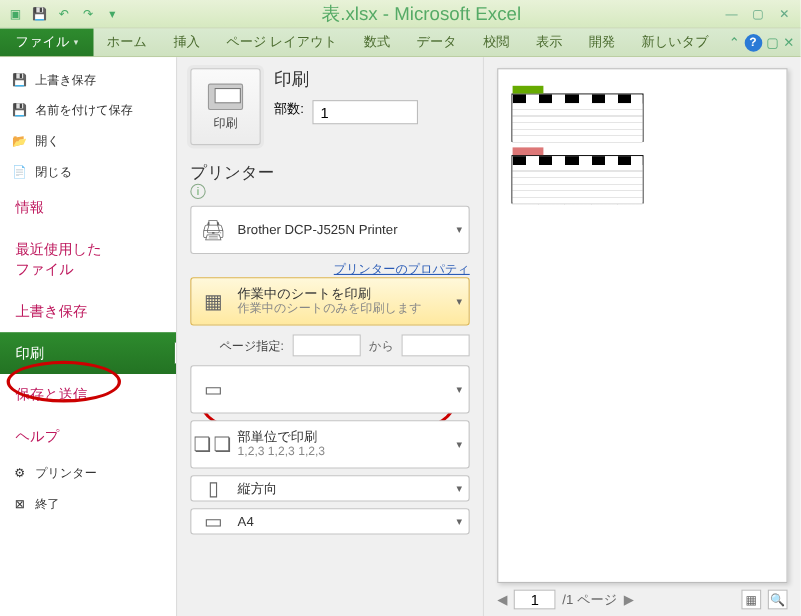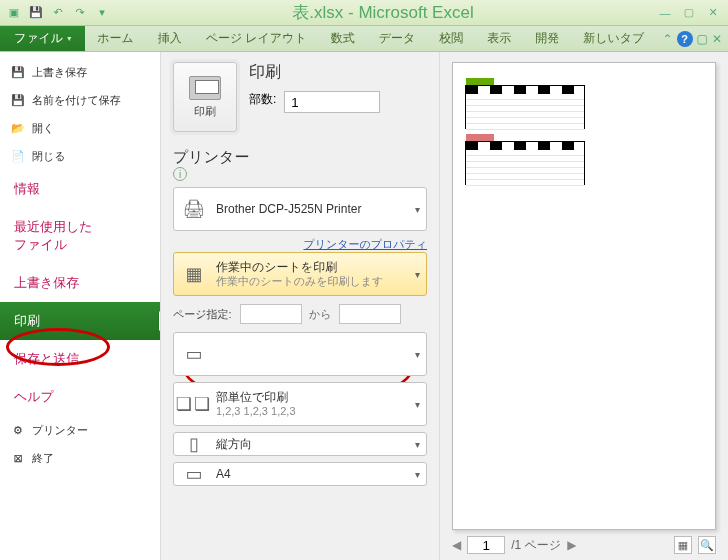--- a/index.html
+++ b/index.html
@@ -46,21 +46,21 @@
   .dropdown { background:#fff;border:1px solid #c4c4c4;border-radius:3px;height:44px;display:flex;align-items:center;gap:8px;padding:0 6px;position:relative; }
   .dropdown .dd-icon { width:28px;height:28px;display:flex;align-items:center;justify-content:center;font-size:18px;color:#666;}
   .dropdown .dd-text { line-height:1.25; }
   .dropdown .dd-text .t1 { color:#333; font-size:12px; }
   .dropdown .dd-text .t2 { color:#888; font-size:11px; }
   .dropdown::after { content:"▾"; position:absolute; right:6px; color:#666; font-size:10px;}
   .dropdown.sel { background:linear-gradient(#fff8da,#ffe9a0); border-color:#deb74f; }
   .dropdown.short { height:24px; }
   .dropdown.short .dd-text .t1 { font-size:12px; }
   .link-right { text-align:right; color:#2a5bb6; font-size:11px; margin-top:6px; text-decoration:underline; }
-  .pages-row { display:flex; align-items:center; gap:7px; margin:8px 0; color:#666; font-size:11px;}
+  .pages-row { display:flex; align-items:center; gap:7px; margin:8px 0; color:#666; font-size:11px;justify-content:flex-end;}
   .pages-row .lbl { width:60px; color:#444; }
   .pages-row input { width:62px;height:20px;border:1px solid #c4c4c4;padding:0 4px;background:#fff;}
   .collate-icons { letter-spacing:2px;}
   .center-ellipse { position:absolute; border:3px solid #c00; border-radius:50%; width:230px; height:70px; pointer-events:none;}
   .center { position:relative; }
 
   .preview { flex:1; background:#f0f0f0; padding:10px 12px 6px 12px; display:flex; flex-direction:column; }
   .pvpage { flex:1; background:#fff; border:1px solid #bcbcbc; position:relative; box-shadow:2px 2px 4px rgba(0,0,0,.15);}
   .pvtbl { position:absolute; border:1px solid #000; }
   .pvtbl.t1 { top:22px; left:12px; width:120px; height:44px; }

